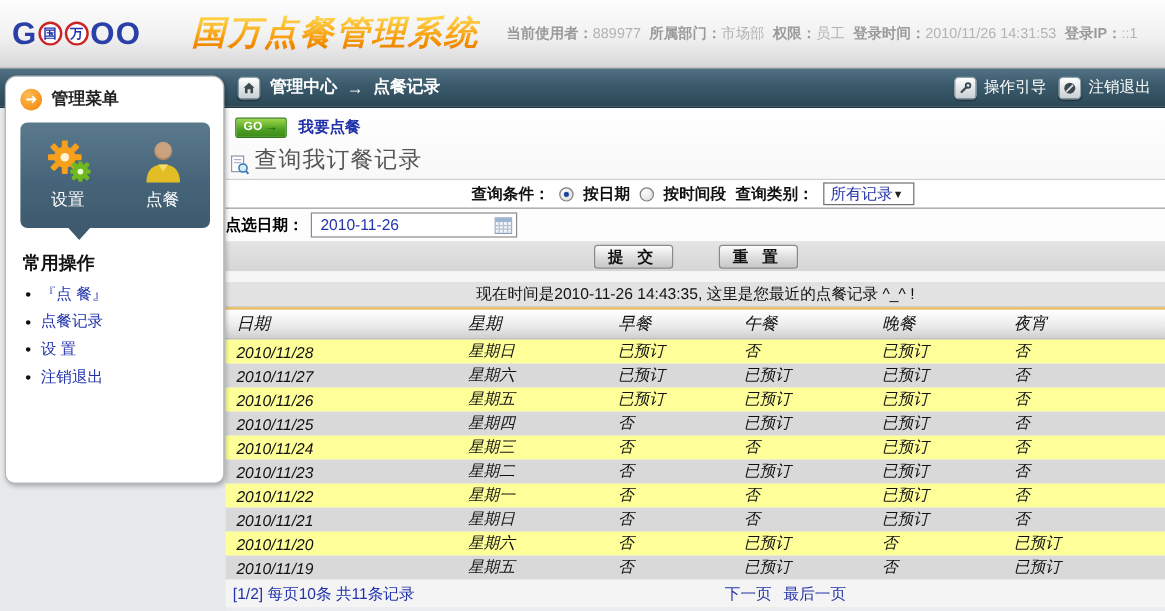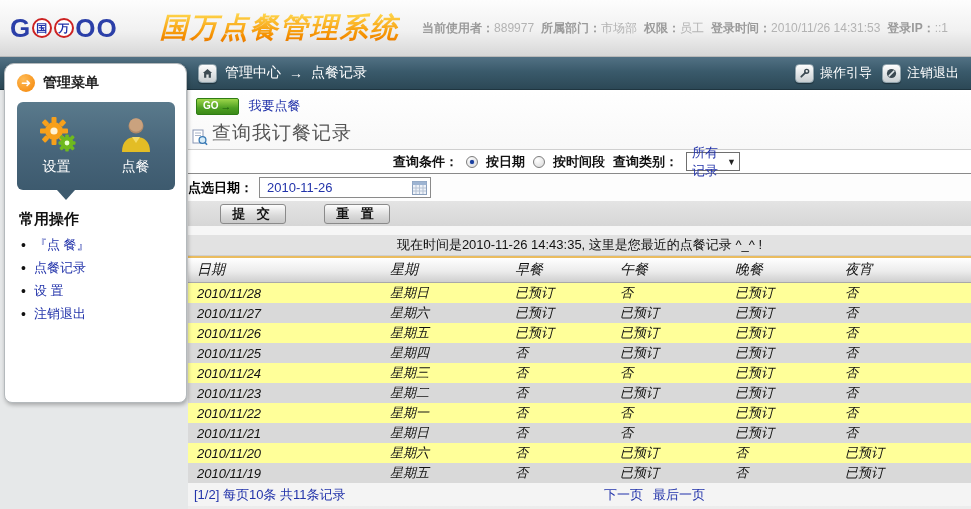--- a/index.html
+++ b/index.html
@@ -23,21 +23,21 @@
     text-shadow:none; letter-spacing:2px; }
   .user-info { margin-left:auto; padding-right:16px; font-size:12px; color:#b3b3b3;
     white-space:nowrap; }
   .user-info b { color:#9a9a9a; font-weight:bold; }
   .user-info span.uv { margin-right:7px; }
 
   
   .navbar { position:absolute; left:0; top:57px; width:971px; height:33px;
     background:linear-gradient(180deg,#527184 0%,#3a5a6b 45%,#2c4856 100%);
     border-bottom:1px solid #1f3540; display:flex; align-items:center; color:#fff; }
-  .nav-left { display:flex; align-items:center; margin-left:198px; gap:8px; font-size:14px; }
+  .nav-left { display:flex; align-items:center; margin-left:198px; gap:8px; font-size:14px;font-weight:bold; }
   .icon-btn { width:19px; height:19px; border-radius:4px; border:1px solid #8fa2ab;
     background:linear-gradient(180deg,#fefefe,#c9cfd2); display:flex; align-items:center;
     justify-content:center; box-shadow:0 1px 1px rgba(0,0,0,.35); }
   .nav-right { margin-left:auto; display:flex; align-items:center; gap:10px;
     padding-right:12px; font-size:13px; }
   .nav-right .grp { display:flex; align-items:center; gap:6px; }
 
   
   .side-panel { position:absolute; left:4px; top:63px; width:183px; height:340px;
     background:#fff; border:1px solid #b4b9bc; border-radius:10px 10px 8px 8px;
@@ -62,46 +62,46 @@
 
   
   .main { position:absolute; left:188px; top:90px; width:783px; height:419px;
     background:linear-gradient(180deg,#ffffff 0%,#f5f5f5 20%,#ececec 100%); }
   .go-row { display:flex; align-items:center; gap:10px; padding:7px 0 3px 8px; }
   .go-btn { display:flex; align-items:center; gap:2px; padding:1px 6px 2px 6px;
     background:linear-gradient(180deg,#9ed64a,#4d9f22 60%,#3c8a18);
     border:1px solid #2e7d14; border-radius:2px; color:#fff; font-size:10px;
     font-weight:bold; cursor:pointer; }
   .go-btn .ar { color:#1d5c0e; font-size:11px; font-weight:bold; }
-  .order-link { color:#2233aa; font-size:13px; font-weight:normal; text-decoration:none; }
+  .order-link { color:#2233aa; font-size:13px; font-weight:bold; text-decoration:none; }
   .sec-row { display:flex; align-items:flex-end; gap:4px; padding:2px 0 3px 4px; }
   .sec-title { font-size:19px; color:#555; letter-spacing:1px; }
 
   .rowA { height:25px; border-top:1px solid #cfcfcf; border-bottom:1px solid #8a8a8a;
     display:flex; align-items:center; gap:8px; padding-left:205px; font-size:13px;
     background:#fff; }
   .rowA b { font-weight:bold; color:#111; }
   .radio { width:12px; height:12px; border-radius:50%; border:1px solid #7d7d7d;
     background:radial-gradient(circle at 35% 30%,#ffffff,#d8d8d8); position:relative; }
   .radio.sel::after { content:""; position:absolute; left:3px; top:3px; width:4px;
     height:4px; border-radius:50%; background:#1a3f9f; box-shadow:0 0 1px #1a3f9f; }
-  .select-box { display:flex; align-items:center; justify-content:center;
-    width:54px; height:19px; border:1px solid #6f6f6f; background:#fff; padding:0 3px 0 5px;
+  .select-box { display:flex; align-items:center; justify-content:flex-start;
+    width:76px; height:19px; border:1px solid #6f6f6f; background:#fff; padding:0 3px 0 5px;
     color:#2233aa; font-size:13px; cursor:pointer; }
   .select-box .caret { color:#222; font-size:9px; }
 
   .rowB { height:27px; display:flex; align-items:center; 
     gap:6px; font-size:13px; background:#fdfdfd; }
   .rowB b { font-weight:bold; }
   .date-input { width:172px; height:21px; border:1px solid #8a8a8a; background:#fff;
     display:flex; align-items:center; justify-content:space-between; padding:0 3px 0 7px; }
   .date-input .dval { color:#2233aa; font-size:13px; }
 
   .rowC { height:25px; background:linear-gradient(180deg,#e4e4e4,#d6d6d6);
-    display:flex; align-items:center; justify-content:flex-start; gap:38px;padding-left:32px; }
+    display:flex; align-items:center; justify-content:center; gap:38px; }
   .std-btn { width:66px; height:20px; font-size:13px; font-weight:bold; color:#111;
     background:linear-gradient(180deg,#fdfdfd,#d9d9d9 60%,#c8c8c8);
     border:1px solid #8a8a8a; border-radius:3px; cursor:pointer;
     font-family:"Liberation Sans","DejaVu Sans",sans-serif; letter-spacing:4px; }
   .gap-row { height:9px; background:#f6f6f6; }
   .status-row { height:21px; background:#e2e2e2; border-bottom:1px solid #cfcfcf;
     display:flex; align-items:center; justify-content:center; font-size:13px; color:#111; }
 
   .thead { height:27px; border-top:2px solid #eabc5f; border-bottom:1px solid #a9a9a9;
     background:linear-gradient(180deg,#ffffff 0%,#ececec 55%,#cfcfcf 100%);

